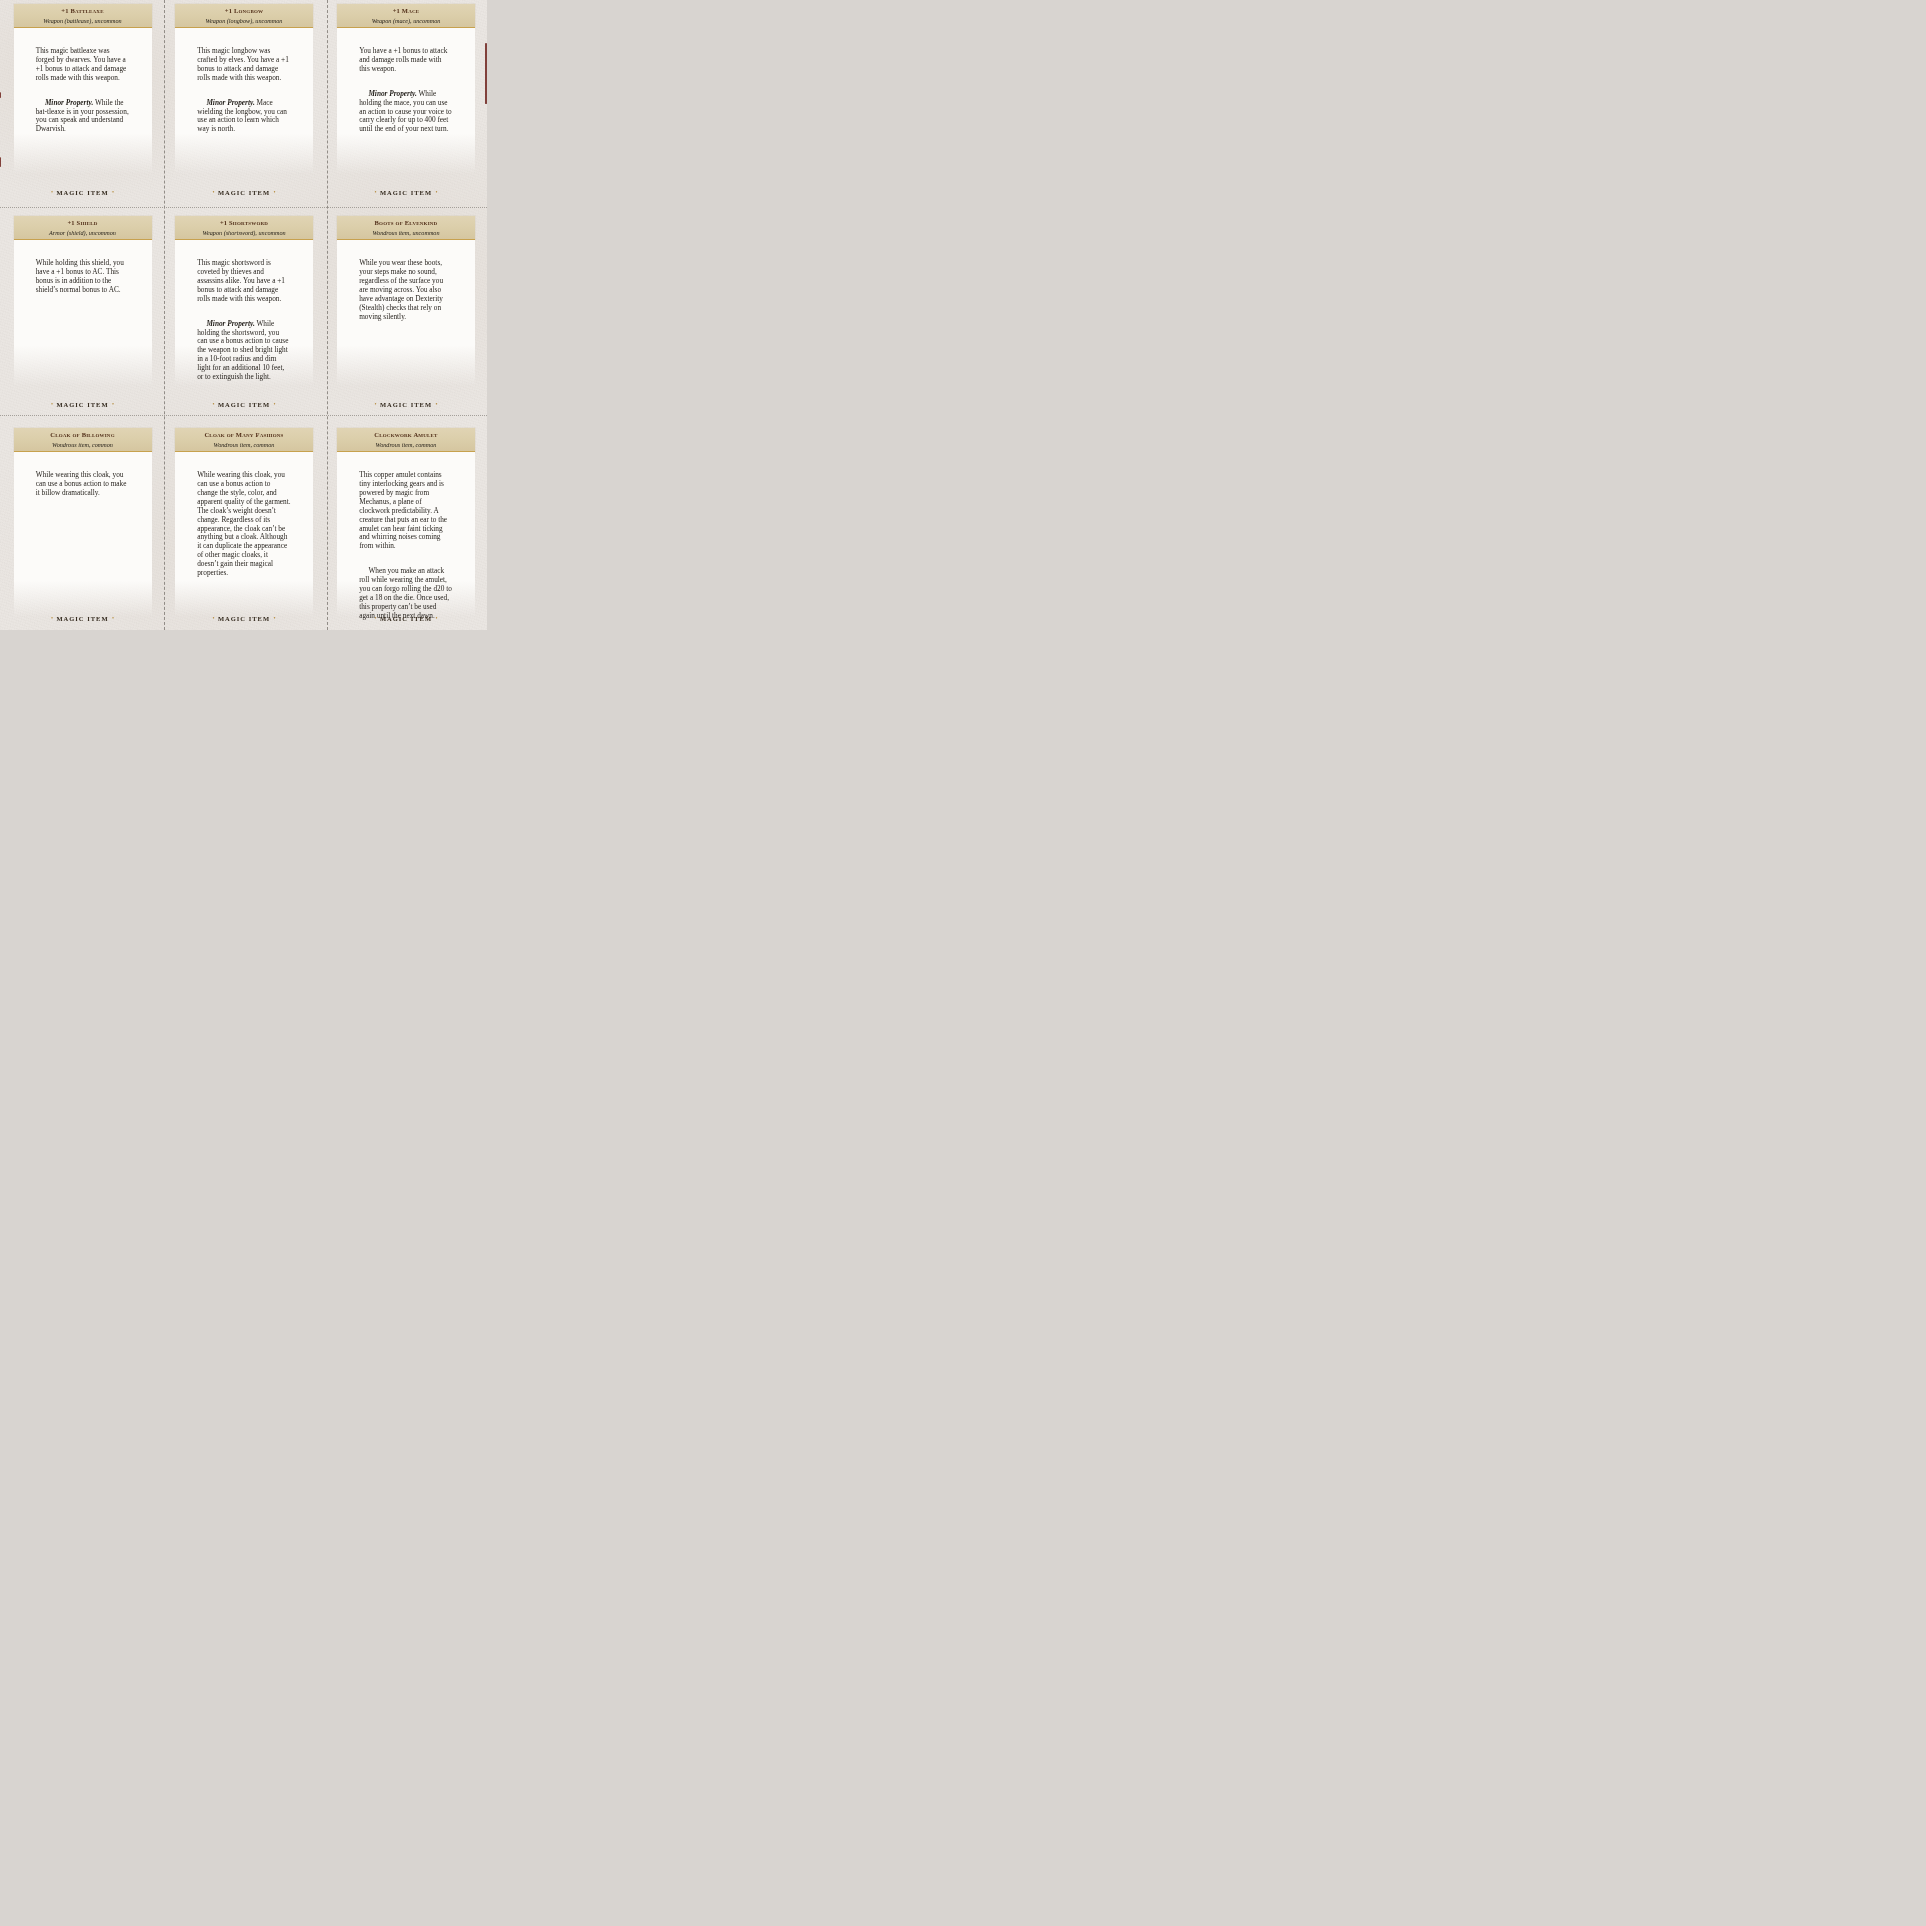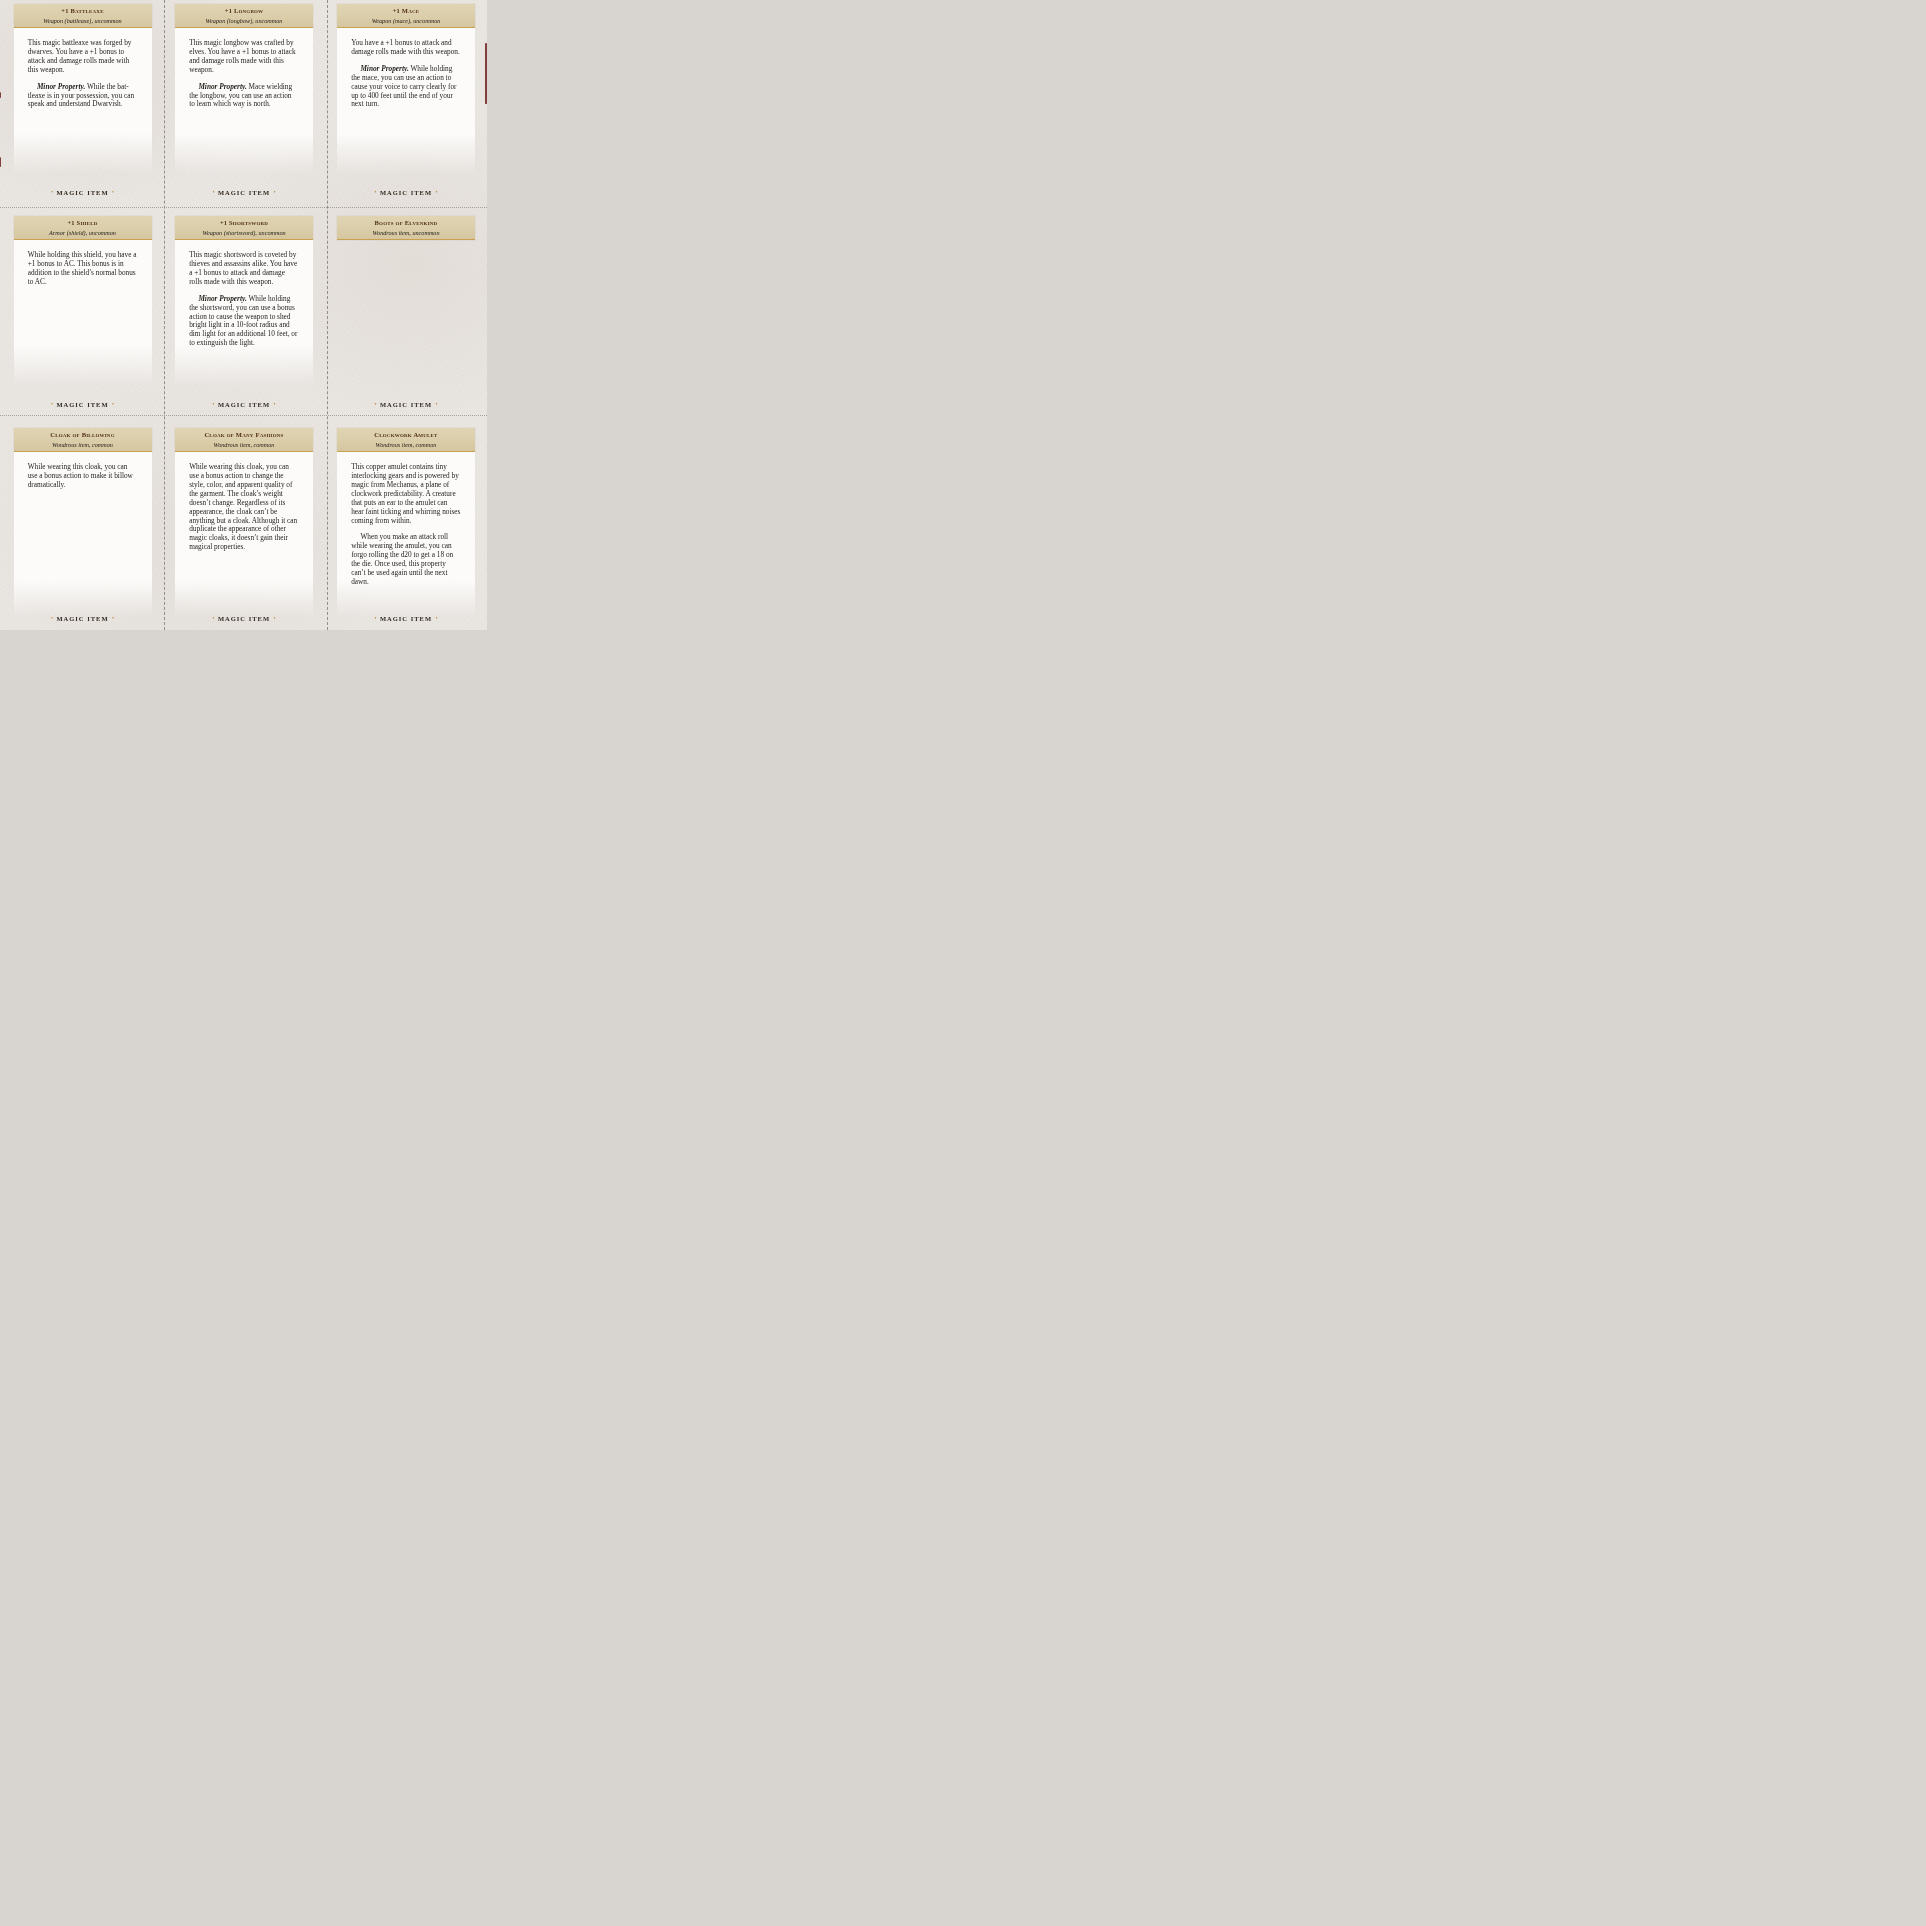--- a/index.html
+++ b/index.html
@@ -43,21 +43,21 @@
     margin:0;font-size:9.2px;line-height:10.8px;font-weight:600;
     font-variant:small-caps;letter-spacing:0.2px;color:var(--title);white-space:nowrap;
   }
   .subtitle{font-size:6.2px;line-height:7.3px;font-style:italic;color:var(--subtitle);}
   .body{
     height:143px;padding:3.1px 6.2px 0 6.2px;
     background:linear-gradient(to bottom, var(--card-bg) 72%, rgba(252,251,249,0) 100%);
     color:var(--body-text);font-size:7.3px;line-height:8.9px;
   }
   .pos6 .body,.pos7 .body,.pos8 .body{height:162px;background:linear-gradient(to bottom, var(--card-bg) 78%, rgba(252,251,249,0) 100%);}
-  .body p{margin:8px;text-align:left;}
+  .body p{margin:16px;text-align:left;}
   .body p.indent{text-indent:9.2px;}
   .body .lead{font-weight:bold;font-style:italic;text-align:center;}
   .cfooter{
     position:absolute;left:0;right:0;bottom:0;height:8.5px;
     display:flex;align-items:center;justify-content:center;gap:3.5px;
     color:var(--footer-text);
   }
   .flabel{font-size:6.5px;letter-spacing:1px;font-weight:600;font-variant:small-caps;text-transform:uppercase;}
   .dot{color:var(--footer-dot);font-size:5.8px;line-height:1;transform:translateY(-0.4px);}
   .artifact{position:absolute;background:var(--artifact);opacity:.85;border-radius:0.4px;}
@@ -154,20 +154,23 @@
       <span class="flabel">MAGIC ITEM</span>
       <span class="dot">•</span>
     </footer>
   </article>
 
   <article class="card pos5">
     <header class="band">
       <h2 class="title" style="font-size: 6.5px;">Boots of Elvenkind</h2>
       <div class="subtitle">Wondrous item, uncommon</div>
     </header>
+    <div class="body">
+        <p><span>While you wear these boots, your steps make no sound, regardless of the surface you are moving across. You also have advantage on Dexterity (Stealth) checks that rely on moving silently.</span></p>
+      </div>
     <footer class="cfooter">
       <span class="dot">•</span>
       <span class="flabel">MAGIC ITEM</span>
       <span class="dot">•</span>
     </footer>
   </article>
 
   <article class="card pos6">
     <header class="band">
       <h2 class="title" style="font-size: 6.5px;">Cloak of Billowing</h2>

